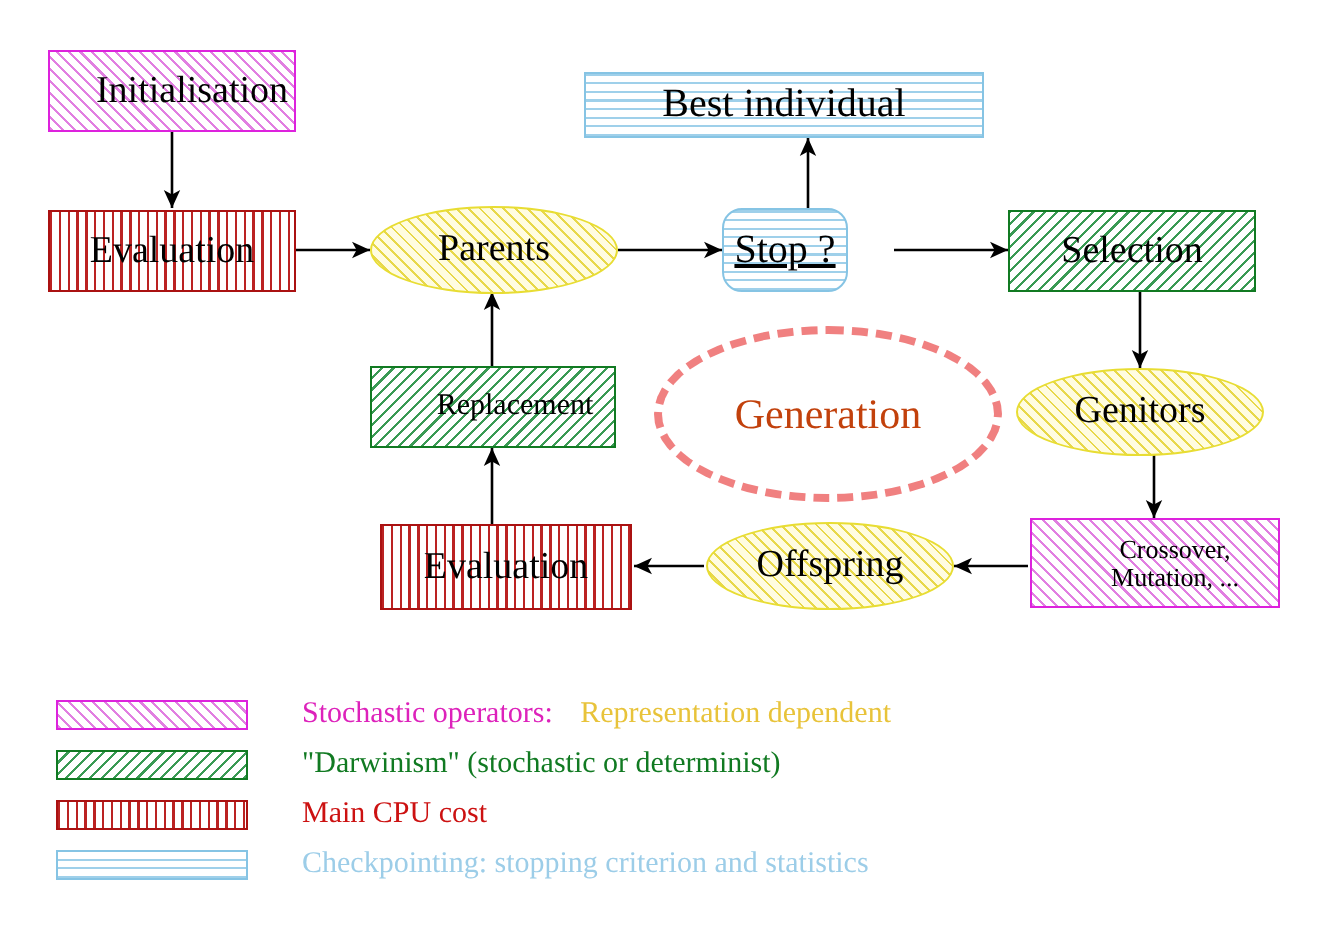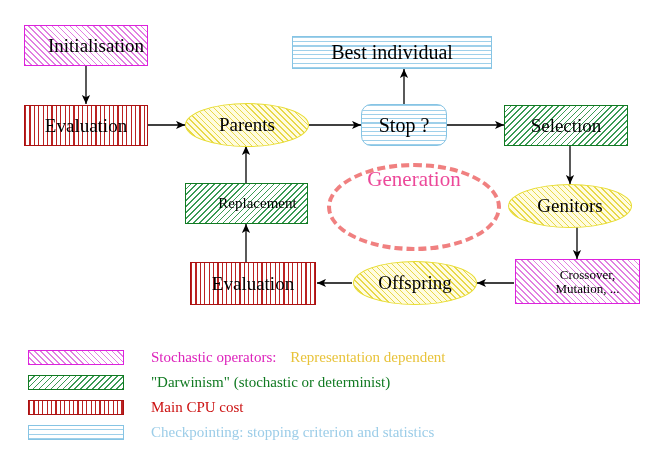--- a/index.html
+++ b/index.html
@@ -77,23 +77,23 @@
   }
   .rounded { border-radius: 10px; }
 
   .gen-ellipse {
     position: absolute;
     box-sizing: border-box;
     border: 4px dashed #f08080;
     border-radius: 50%;
     background: transparent;
     display: flex;
-    align-items: flex-start;
+    align-items: center;
     justify-content: center;
-    color: #ec4899;
+    color: #c2410c;
     z-index: 3;
   }
 
   
   #legend {
     position: absolute;
     left: 28px;
     top: 345px;
     width: 600px;
     z-index: 6;
@@ -167,21 +167,21 @@
   </div>
 
   <div class="node hatch-yellow-ell" style="left:185px; top:103px; width:124px; height:44px; font-size:19px;">
     <span class="lbl">Parents</span>
   </div>
 
   <div class="node hatch-blue" style="left:292px; top:36px; width:200px; height:33px; font-size:20px;text-align:center;">
     <span class="lbl">Best individual</span>
   </div>
 
-  <div class="node hatch-blue rounded" style="left:361px; top:104px; width:86px; height:42px; font-size:20px;">
+  <div class="node hatch-blue rounded" style="left:361px; top:104px; width:63px; height:42px; font-size:20px;text-decoration:underline;">
     <span class="lbl">Stop ?</span>
   </div>
 
   <div class="node hatch-yellow-ell" style="left:508px; top:184px; width:124px; height:44px; font-size:19px;">
     <span class="lbl">Genitors</span>
   </div>
 
   <div class="node hatch-green" style="left:504px; top:105px; width:124px; height:41px; font-size:19px;">
     <span class="lbl">Selection</span>
   </div>

